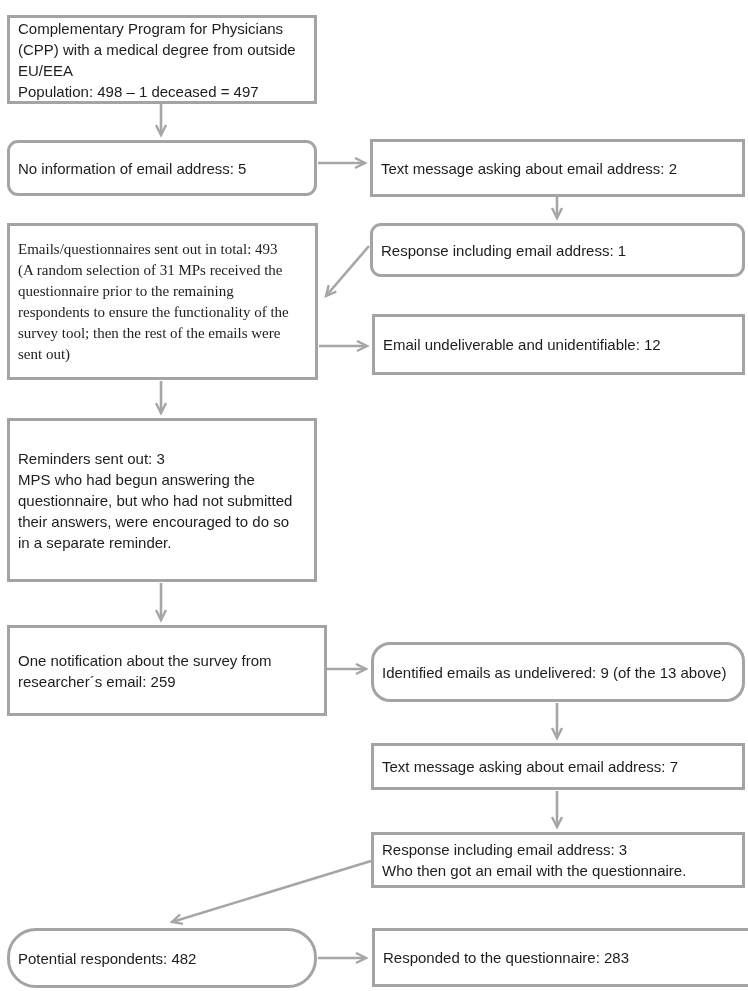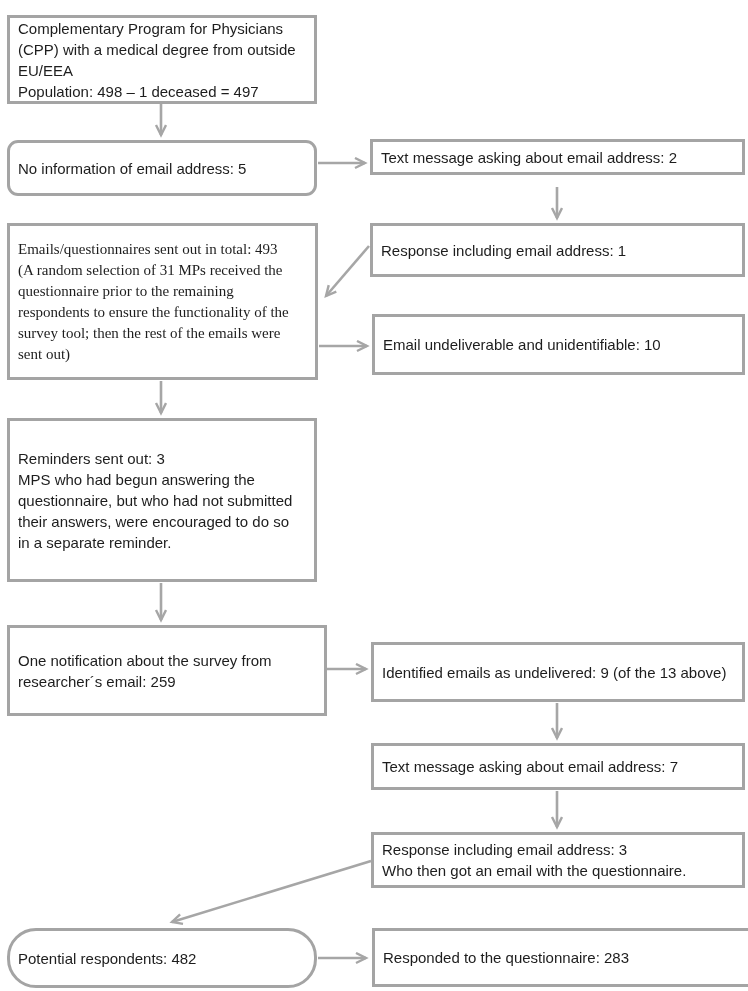--- a/index.html
+++ b/index.html
@@ -29,27 +29,27 @@
     align-items:center;
     padding:2px 10px 2px 8px;
     font-size:15px;
     line-height:21px;
     color:var(--text);
     white-space:pre-line;
   }
   
   .b1 {left:7px;  top:8px;   width:310px; height:89px;margin-top:7px;}
   .b2 {left:7px;  top:140px; width:310px; height:56px;border-radius:11px;}
-  .b3 {left:370px;top:139px; width:375px; height:36px;}
-  .b4 {left:370px;top:223px; width:375px; height:54px;}
+  .b3 {left:370px;top:139px; width:375px; height:58px;}
+  .b4 {left:370px;top:223px; width:375px; height:54px;border-radius:11px;}
   .b5 {left:7px;  top:223px; width:311px; height:157px;font-family:Liberation Serif, serif;}
   .b6 {left:372px;top:314px; width:373px; height:61px;}
   .b7 {left:7px;  top:418px; width:310px; height:164px;}
   .b8 {left:7px;  top:625px; width:320px; height:91px;}
-  .b9 {left:371px;top:642px; width:374px; height:60px;}
+  .b9 {left:371px;top:642px; width:374px; height:60px;border-radius:19px;}
   .b10{left:371px;top:743px; width:374px; height:47px;}
   .b11{left:371px;top:832px; width:374px; height:56px;}
   .b12{left:7px;  top:928px; width:310px; height:60px;border-radius:29px;}
   .b13{left:372px;top:928px; width:406px; height:59px;}
   line{stroke:currentColor;stroke-width:2.6;}
 </style>
 </head>
 <body>
 
 <div class="canvas">
@@ -74,21 +74,21 @@
     <line x1="318" y1="958" x2="366" y2="958" marker-end="url(#arrow)"></line>
   </svg>
 
   <div class="node b1">Complementary Program for Physicians (CPP) with a medical degree from outside EU/EEA
 Population: 498 – 1 deceased = 497</div>
   <div class="node b2">No information of email address: 5</div>
   <div class="node b3">Text message asking about email address: 2</div>
   <div class="node b4">Response including email address: 1</div>
   <div class="node b5">Emails/questionnaires sent out in total: 493
 (A random selection of 31 MPs received the questionnaire prior to the remaining respondents to ensure the functionality of the survey tool; then the rest of the emails were sent out)</div>
-  <div class="node b6">Email undeliverable and unidentifiable: 10</div>
+  <div class="node b6">Email undeliverable and unidentifiable: 12</div>
   <div class="node b7">Reminders sent out: 3
 MPS who had begun answering the questionnaire, but who had not submitted their answers, were encouraged to do so in a separate reminder.</div>
   <div class="node b8">One notification about the survey from researcher´s email: 259</div>
   <div class="node b9">Identified emails as undelivered: 9 (of the 13 above)</div>
   <div class="node b10">Text message asking about email address: 7</div>
   <div class="node b11">Response including email address: 3
 Who then got an email with the questionnaire.</div>
   <div class="node b12">Potential respondents: 482</div>
   <div class="node b13">Responded to the questionnaire: 283</div>
 

